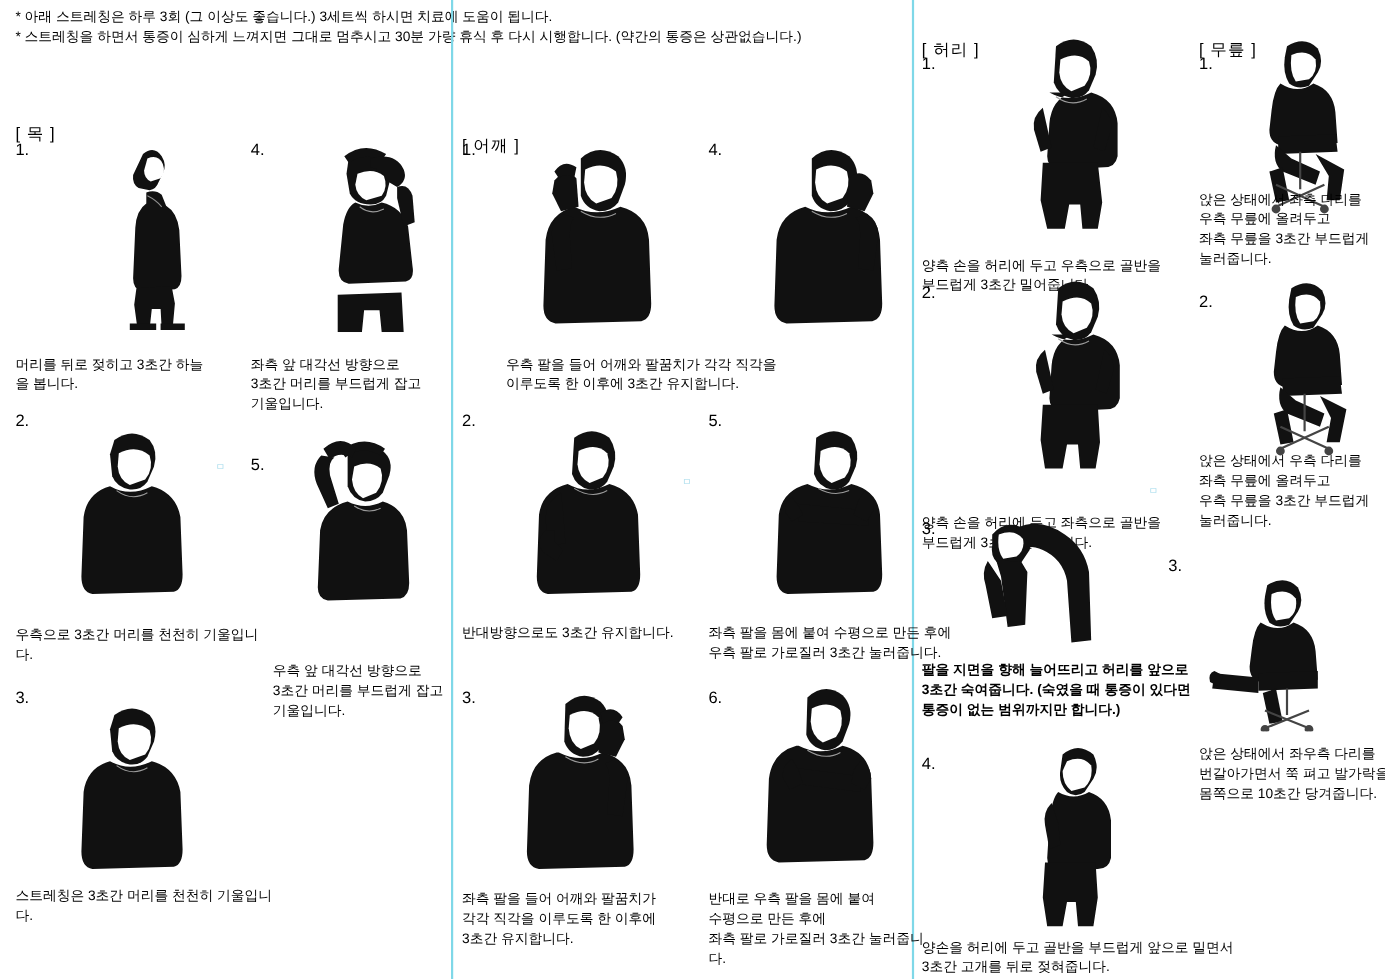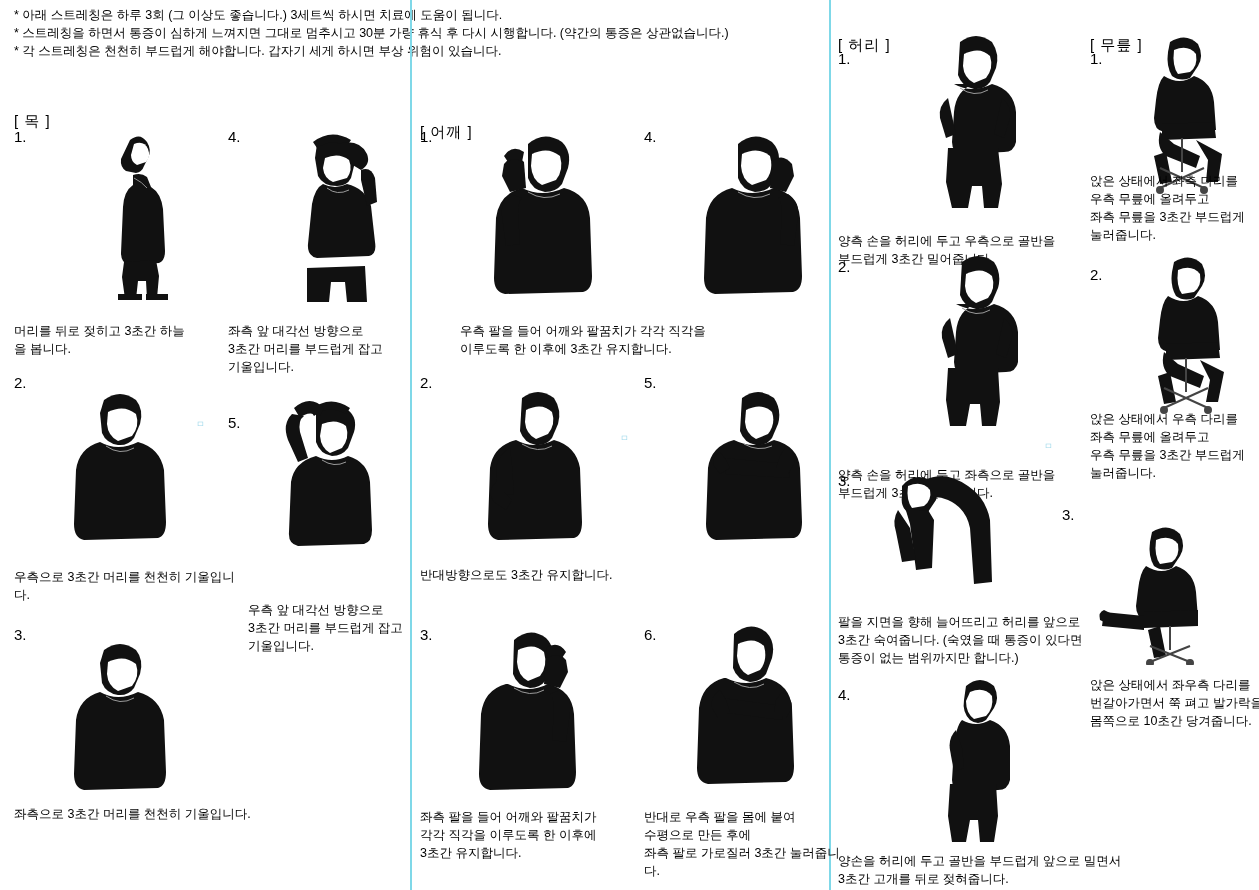--- a/index.html
+++ b/index.html
@@ -81,21 +81,20 @@
   }
 </style>
 </head>
 <body>
 
 <div id="page">
 
   <div class="notes">
     <div class="note">* 아래 스트레칭은 하루 3회 (그 이상도 좋습니다.) 3세트씩 하시면 치료에 도움이 됩니다.</div>
     <div class="note">* 스트레칭을 하면서 통증이 심하게 느껴지면 그대로 멈추시고 30분 가량 휴식 후 다시 시행합니다. (약간의 통증은 상관없습니다.)</div>
-    <div class="note">* 각 스트레칭은 천천히 부드럽게 해야합니다. 갑자기 세게 하시면 부상 위험이 있습니다.</div>
   </div>
 
   <div class="vsep s1"></div>
   <div class="vsep s2"></div>
 
   <div class="sec-title" id="t-neck">[ 목 ]</div>
   <div class="sec-title" id="t-shoulder">[ 어깨 ]</div>
   <div class="sec-title" id="t-waist">[ 허리 ]</div>
   <div class="sec-title" id="t-knee">[ 무릎 ]</div>
 
@@ -189,21 +188,21 @@
         <path d="M38 56 q18 10 38 0 q22 6 26 28 l2 52 q0 14 -8 16 l-74 2 q-10 -2 -10 -16 l2 -54 q3 -22 24 -28 z"></path>
       </g>
       <g fill="#ffffff">
         <path d="M46 26 q16 -8 28 2 q4 12 -4 22 l-14 5 q-10 -5 -11 -17 z"></path>
       </g>
       <g fill="none" stroke="#9a9a9a" stroke-width="1">
         <path d="M44 60 q14 10 28 2"></path>
       </g>
     </svg>
   </div>
-  <div class="cap" style="left:14px; top:805px; width:240px;">좌측으로 3초간 머리를 천천히 기울입니다.</div>
+  <div class="cap" style="left:14px; top:805px; width:240px;">스트레칭은 3초간 머리를 천천히 기울입니다.</div>
 
   <div class="num" style="left:420px; top:128px;">1.</div>
   <div class="fig" style="left:480px; top:118px; width:130px; height:185px;">
     <svg width="130" height="185" viewBox="0 0 130 185">
       <g fill="#111111">
         <path d="M48 26 q16 -14 34 -2 q10 10 6 26 l-6 16 q-6 8 -17 8 q-13 -2 -17 -14 z"></path>
         <path d="M42 70 q20 10 42 0 q24 6 26 30 l2 58 q0 14 -9 16 l-78 2 q-11 -2 -11 -16 l2 -60 q3 -24 26 -30 z"></path>
         <path d="M30 76 q-10 8 -8 22 l4 30 l14 -2 l-2 -30 q0 -12 4 -16 z"></path>
         <path d="M24 46 q10 -12 20 -2 l2 26 l-16 4 l-8 -16 z"></path>
         <path d="M24 38 q8 -12 20 -4 l-2 10 q-8 -6 -14 0 z"></path>
@@ -267,20 +266,22 @@
         <path d="M96 64 q10 6 8 18 l-6 10 l-12 -6 l4 -12 z"></path>
       </g>
       <g fill="#ffffff">
         <path d="M56 28 q16 -8 26 2 q4 12 -4 22 l-12 5 q-10 -5 -11 -17 z"></path>
       </g>
       <g fill="none" stroke="#9a9a9a" stroke-width="1">
         <path d="M54 62 q14 8 28 2"></path>
       </g>
     </svg>
   </div>
+  <div class="cap" style="left:644px; top:566px; width:350px;">좌측 팔을 몸에 붙여 수평으로 만든 후에
+우측 팔로 가로질러 3초간 눌러줍니다.</div>
 
   <div class="num" style="left:420px; top:626px;">3.</div>
   <div class="fig" style="left:468px; top:614px; width:130px; height:185px;">
     <svg width="130" height="185" viewBox="0 0 130 185">
       <g fill="#111111">
         <path d="M46 26 q16 -14 32 -2 q10 10 6 26 l-6 16 q-6 8 -16 8 q-13 -2 -17 -14 z"></path>
         <path d="M40 70 q20 10 40 0 q24 6 26 30 l2 58 q0 14 -8 16 l-78 2 q-11 -2 -11 -16 l2 -60 q3 -24 25 -30 z"></path>
         <path d="M92 76 q12 8 10 22 l-4 30 l-14 -2 l2 -30 q0 -12 -4 -16 z"></path>
         <path d="M98 46 q-10 -12 -20 -2 l-2 26 l16 4 l8 -16 z"></path>
         <path d="M98 38 q-8 -12 -20 -4 l2 10 q8 -6 14 0 z"></path>
@@ -368,21 +369,21 @@
         <path d="M24 24 q12 -14 28 -6 q10 8 6 20 l-8 12 q-8 6 -18 2 q-10 -6 -8 -18 z"></path>
         <path d="M46 18 q22 -10 44 6 q18 12 22 34 l2 62 l-18 2 l-4 -56 q-4 -20 -22 -28 q-14 -6 -24 0 z"></path>
         <path d="M26 42 q10 8 24 6 l6 10 l-2 48 l-16 2 l-6 -46 z"></path>
         <path d="M20 48 q-6 10 -2 22 l6 30 l14 -2 l-6 -32 z"></path>
       </g>
       <g fill="#ffffff">
         <path d="M30 24 q14 -6 22 4 q2 10 -6 16 l-12 2 q-6 -8 -4 -22 z"></path>
       </g>
     </svg>
   </div>
-  <div class="cap" style="left:838px; top:613px; width:290px;">팔을 지면을 향해 늘어뜨리고 허리를 앞으로
+  <div class="cap" style="left:838px; top:600px; width:290px;font-weight:bold;">팔을 지면을 향해 늘어뜨리고 허리를 앞으로
 3초간 숙여줍니다. (숙였을 때 통증이 있다면
 통증이 없는 범위까지만 합니다.)</div>
 
   <div class="num" style="left:838px; top:686px;">4.</div>
   <div class="fig" style="left:918px; top:668px; width:120px; height:175px;">
     <svg width="120" height="175" viewBox="0 0 120 175">
       <g fill="#111111">
         <path d="M48 18 q14 -12 28 0 q6 12 0 22 l-8 12 q-8 6 -16 0 q-8 -8 -6 -20 z"></path>
         <path d="M44 52 q14 8 28 0 q18 6 20 26 l0 34 q-2 10 -12 10 l-36 2 q-10 -2 -10 -12 l2 -32 q2 -22 8 -28 z"></path>
         <path d="M38 62 q-8 8 -6 20 l4 22 l10 -4 l-2 -20 z"></path>

